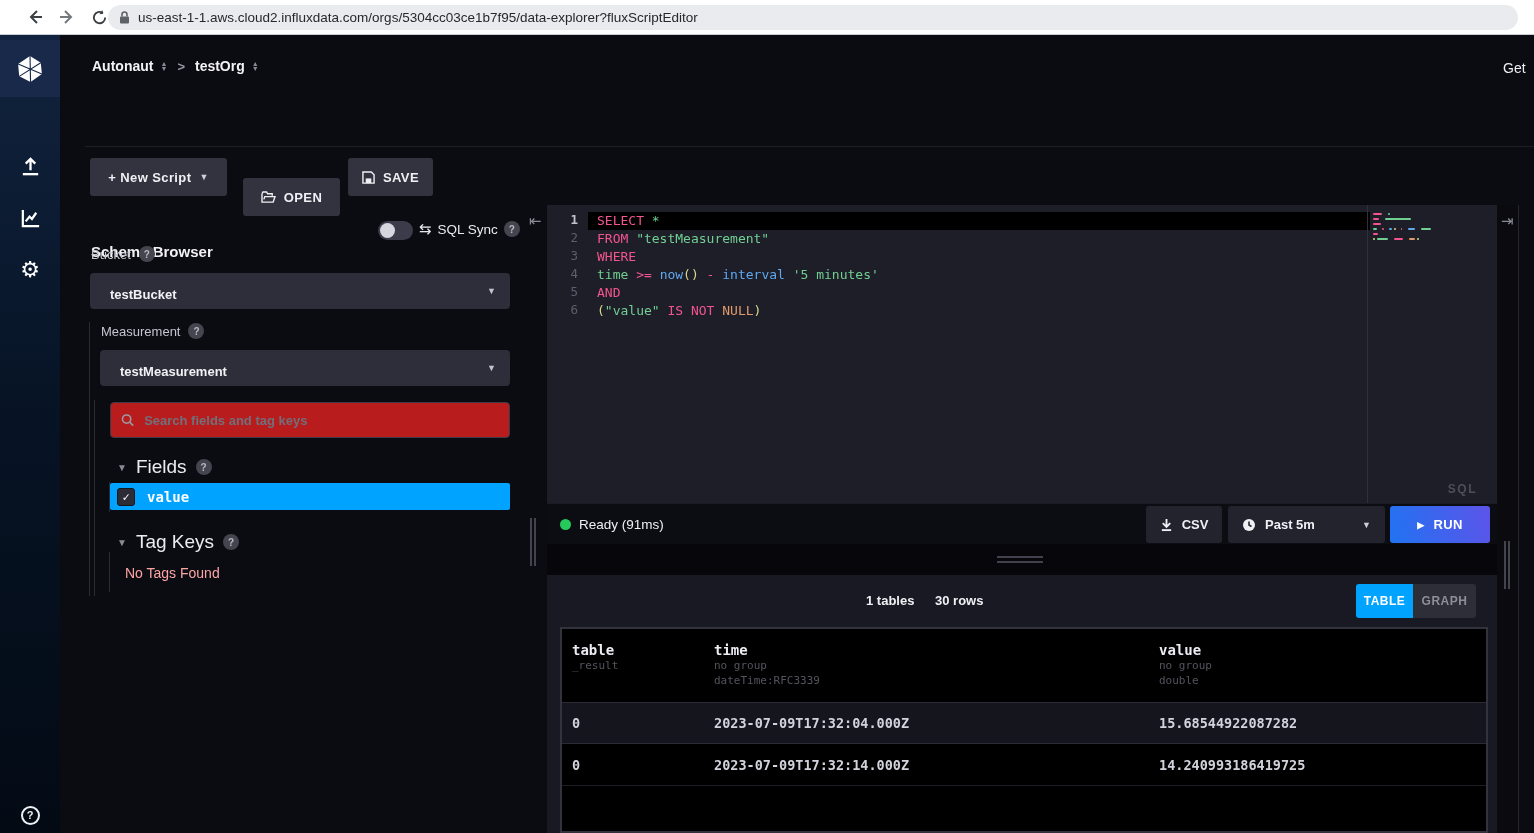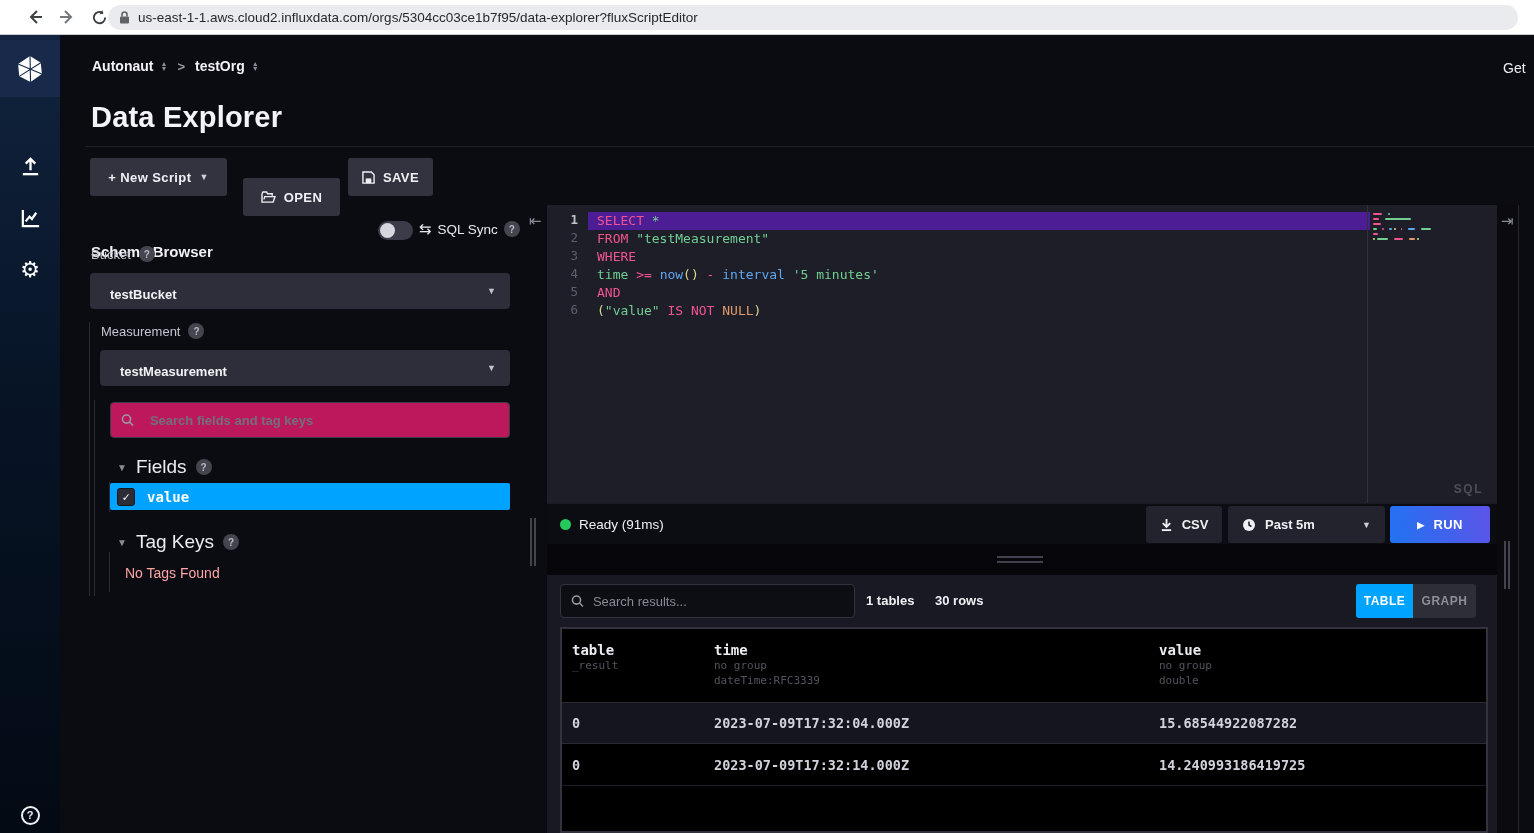--- a/index.html
+++ b/index.html
@@ -65,22 +65,22 @@
   .help-ico { width:16px; height:16px; border-radius:50%; background:#45454f; color:#b9b9c2;
               font-size:10px; font-weight:bold; display:inline-flex; align-items:center;
               justify-content:center; cursor:pointer; }
   .field-label { position:absolute; color:#c6c6d0; font-size:13px; display:flex;
                  align-items:center; gap:8px; }
   .dropdown { position:absolute; height:36px; background:#2e2e3a; border-radius:4px;
               display:flex; align-items:center; padding:0 14px 0 20px; cursor:pointer; }
   .dropdown .dd-label { color:#f2f2f6; font-size:13px; font-weight:bold; flex:1;margin-top:7px; }
   .dropdown .caret { color:#c2c2cc; }
   .schema-search { position:absolute; left:110px; top:367px; width:400px; height:36px;
-                   border:1px solid #3c3c48; border-radius:4px; background:#be185d;
-                   display:flex; align-items:center; padding:0 10px; gap:16px; }
+                   border:1px solid #3c3c48; border-radius:4px; background:#b91c1c;
+                   display:flex; align-items:center; padding:0 10px; gap:10px; }
   .schema-search input, .results-search input { background:transparent; border:none; outline:none;
                    color:#d8d8de; font-size:13px; width:100%;
                    font-family:"Liberation Sans",sans-serif; }
   .schema-search input::placeholder { color:#70707c; font-weight:bold; }
   .tree-row { position:absolute; display:flex; align-items:center; gap:9px; cursor:pointer; }
   .tree-caret { color:#8a8a96; font-size:10px; }
   .tree-label { color:#ebebf1; font-size:19px; }
   .value-row { position:absolute; left:110px; top:448px; width:400px; height:27px;
                display:flex; align-items:center; gap:12px; padding-left:7px;
                border-radius:2px; cursor:pointer; }
@@ -98,30 +98,30 @@
   
   .editor { position:absolute; left:547px; top:170px; width:950px; height:298px;
             background:#1e1e29; cursor:text; }
   .gutter { position:absolute; left:0; top:7px; width:31px; }
   .ln { height:18px; text-align:right; font-size:12.5px; color:#5e5e6c;
         font-family:"DejaVu Sans Mono","Liberation Mono",monospace; }
   .ln.active { color:#c3c3cf; font-weight:bold; }
   .code { position:absolute; left:41px; top:7px; width:782px; }
   .code-row { height:18px; font-size:13px; line-height:18px; white-space:pre;
               font-family:"DejaVu Sans Mono","Liberation Mono",monospace; padding-left:9px; }
-  .code-row.active { background:#4c1d95; }
+  .code-row.active { background:#000000; }
   .tok-kw  { color:#f2558d; } .tok-str { color:#71cf92; } .tok-fn { color:#5fa8ef; }
   .tok-par { color:#d8d88e; } .tok-nul { color:#e09a6a; } .tok-pl { color:#cacad4; }
   .mini-sep { position:absolute; left:820px; top:0; bottom:0; width:1px; background:#30303b; }
   .minimap { position:absolute; left:826px; top:8px; width:58px; cursor:pointer; }
   .mini-row { height:3px; margin-bottom:2px; display:flex; gap:2px; }
   .mini-seg { height:2px; border-radius:1px; }
   .mini-kw{background:#f2558d}.mini-str{background:#71cf92}.mini-fn{background:#5fa8ef}
   .mini-par{background:#d8d88e}.mini-nul{background:#e09a6a}.mini-pl{background:transparent}
-  .lang-label { position:absolute; right:14px; bottom:7px; color:#4e4e59; font-size:12px;
+  .lang-label { position:absolute; right:20px; bottom:7px; color:#4e4e59; font-size:12px;
                 font-weight:bold; letter-spacing:1.5px; }
 
   
   .statusbar { position:absolute; left:547px; top:468px; width:950px; height:41px;
                background:#0c0c13; border-top:1px solid #1b1b24; }
   .status-dot { position:absolute; left:13px; top:15px; width:11px; height:11px; border-radius:50%; }
   .status-text { position:absolute; left:32px; top:13px; color:#eef0f4; font-size:13.5px; }
   .sbtn { position:absolute; top:2px; height:37px; background:#23232e; border:none; border-radius:3px;
           color:#f0f0f4; font-weight:bold; font-size:13px; display:flex; align-items:center;
           justify-content:center; gap:9px; font-family:"Liberation Sans",sans-serif; cursor:pointer; }
@@ -233,21 +233,20 @@
     <span class="crumb">
       <span>testOrg</span>
       <span class="sortcaret">
           <span>▲</span>
           <span>▼</span>
         </span>
     </span>
   </div>
   <div class="nav-right">Get</div>
 
-  <h1 class="page-title">Data Explorer</h1>
   <div class="title-rule"></div>
 
   <button class="tbtn" style="left:90px;width:137px;">
     <span>+ New Script</span>
     <span class="caret">▼</span>
   </button>
   <button class="tbtn" style="left:243px;width:97px;margin-top:20px;">
     <svg width="15" height="13" viewBox="0 0 16 14">
       <path d="M1 3 V12 H13 L15 6 H4 L3 9" stroke="#f0f0f4" stroke-width="1.5" fill="none"></path>
       <path d="M1 3 L2 1 H6 L7 3 H12 V5" stroke="#f0f0f4" stroke-width="1.5" fill="none"></path>
@@ -412,27 +411,20 @@
       <span>RUN</span>
     </button>
   </div>
 
   <div class="hdivider">
     <span style="left:450px; top:12px; position:absolute; width:46px; height:2px; background:#42424e;"></span>
     <span style="left:450px; top:17px; position:absolute; width:46px; height:2px; background:#42424e;"></span>
   </div>
 
   <div class="results">
-    <div class="results-search">
-      <svg width="14" height="14" viewBox="0 0 14 14">
-        <circle cx="6" cy="6" r="4.4" stroke="#9a9aa4" stroke-width="1.7" fill="none"></circle>
-        <path d="M9.5 9.5 L13 13" stroke="#9a9aa4" stroke-width="1.7"></path>
-      </svg>
-      <input placeholder="Search results..." style="">
-    </div>
     <div class="meta" style="left:319px;">1 tables</div>
     <div class="meta" style="left:388px;">30 rows</div>
     <div class="view-tabs">
       <button class="vtab active" style="background: rgb(0, 163, 255);">TABLE</button>
       <button class="vtab inactive">GRAPH</button>
     </div>
 
     <div class="rtable">
       <div class="thead">
           <div class="th">

